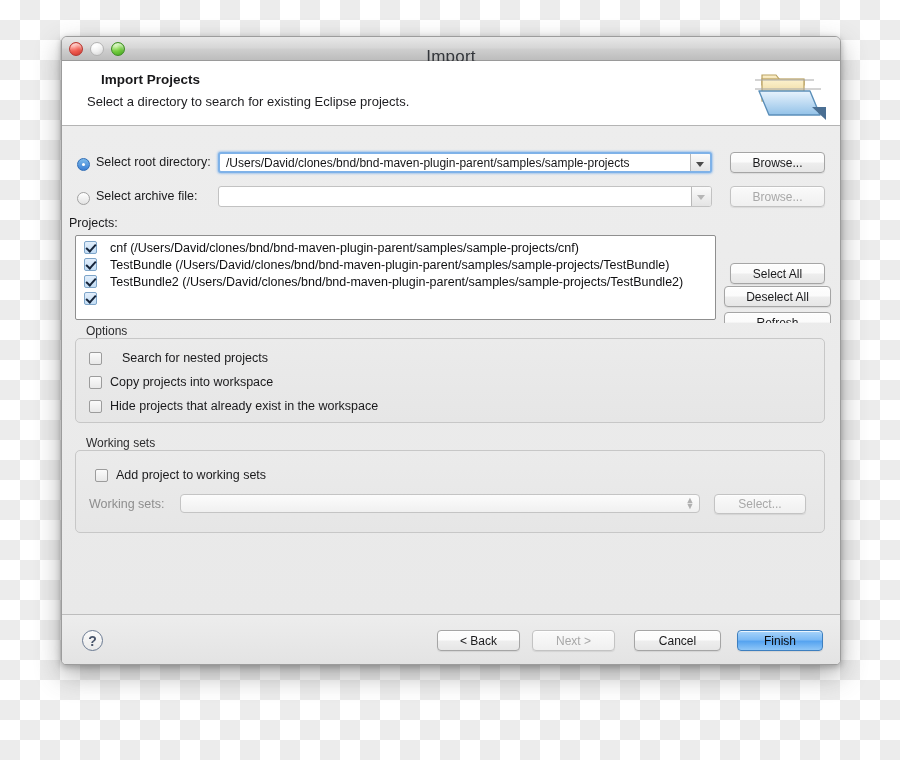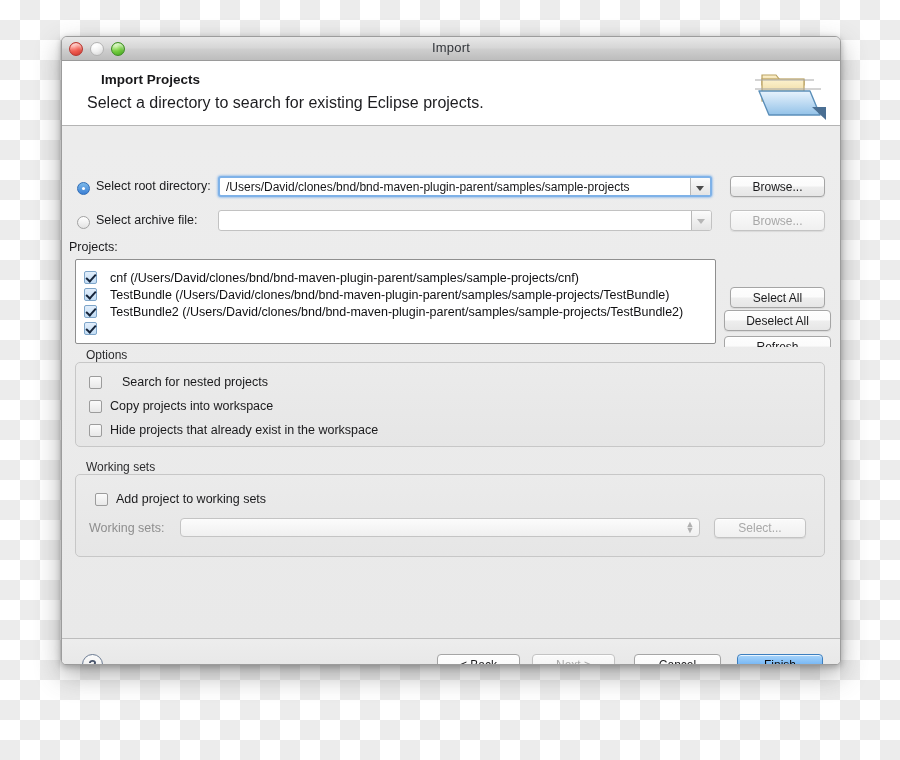--- a/index.html
+++ b/index.html
@@ -31,23 +31,23 @@
   }
 
   .titlebar {
     position: relative;
     height: 23px;
     background: linear-gradient(to bottom, #e8e8e8 0%, #d6d6d6 48%, #cfcfcf 52%, #bdbdbd 100%);
     border-bottom: 1px solid #9a9a9a;
   }
   .title-text {
     position: absolute;
-    left: 0; right: 0; top: 3px;
+    left: 0; right: 0; top: 10px;
     text-align: center;
-    font-size: 13px;
+    font-size: 17px;
     color: #32353a;
     letter-spacing: 0.2px;
   }
   .lights { position: absolute; left: 7px; top: 5px; display: flex; gap: 7px; }
   .light { width: 12px; height: 12px; border-radius: 50%; }
   .light.red {
     background: radial-gradient(circle at 35% 28%, #ff9a92 0%, #ef5a4e 45%, #c5322b 100%);
     border: 1px solid #b7362f;
     box-shadow: inset 0 5px 4px -3px rgba(255,255,255,0.85);
   }
@@ -73,35 +73,34 @@
     position: absolute;
     left: 15px; top: 11px;
     font-size: 13.5px;
     font-weight: bold;
     color: #18181a;
     padding-left: 24px;
   }
   .header-sub {
     position: absolute;
     left: 25px; top: 33px;
-    font-size: 16px;
+    font-size: 13px;
     color: #1d1d20;
   }
   .header-icon {
     position: absolute;
     right: 8px; top: 2px;
     width: 86px; height: 60px;
   }
 
   
   .body {
     position: relative;
     height: 488px;
     background: linear-gradient(to bottom, #ededed, #e9e9e9);
-    margin-top: 24px;
   }
 
   .radio {
     position: absolute;
     width: 13px; height: 13px; border-radius: 50%;
     background: linear-gradient(to bottom, #ffffff, #e3e3e3);
     border: 1px solid #a2a2a2;
     box-sizing: border-box;
   }
   .radio.on {
@@ -340,21 +339,21 @@
     <div class="lbl" style="left:34px; top:63px;">Select archive file:</div>
     <div class="combo disabled" style="left:156px; top:60px; width:494px;">
       <div class="ctext"></div>
       <div class="carrow"></div>
     </div>
     <div class="btn disabled" style="left:668px; top:60px; width:95px;">Browse...</div>
 
     <div class="lbl" style="left:7px; top:90px;">Projects:</div>
 
     <div class="listbox" style="left:13px; top:109px; width:641px; height:85px;">
-      <div style="padding-top:9px;">
+      <div style="padding-top:3px;">
         <div class="listrow">
           <div class="cb checked"></div>
           <div class="rtext">cnf (/Users/David/clones/bnd/bnd-maven-plugin-parent/samples/sample-projects/cnf)</div>
         </div>
         <div class="listrow">
           <div class="cb checked"></div>
           <div class="rtext">TestBundle (/Users/David/clones/bnd/bnd-maven-plugin-parent/samples/sample-projects/TestBundle)</div>
         </div>
         <div class="listrow">
           <div class="cb checked"></div>

